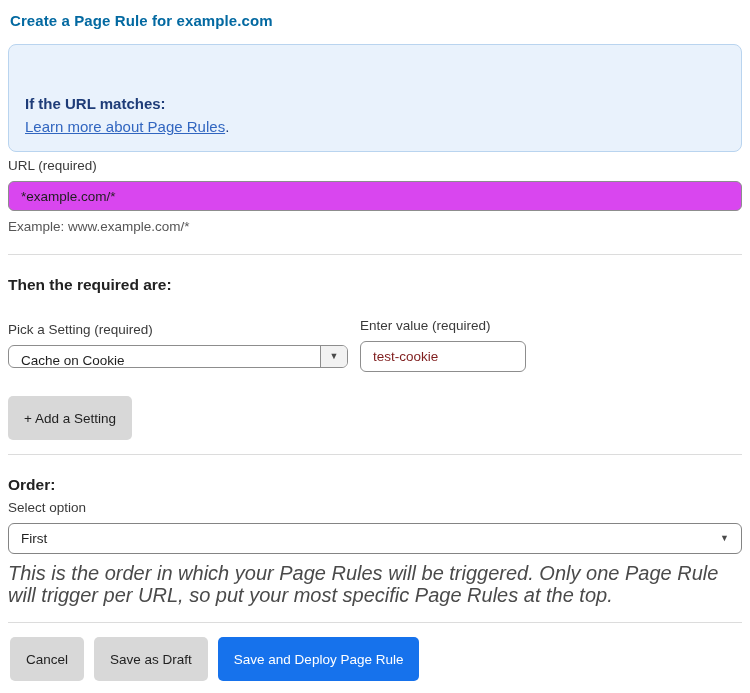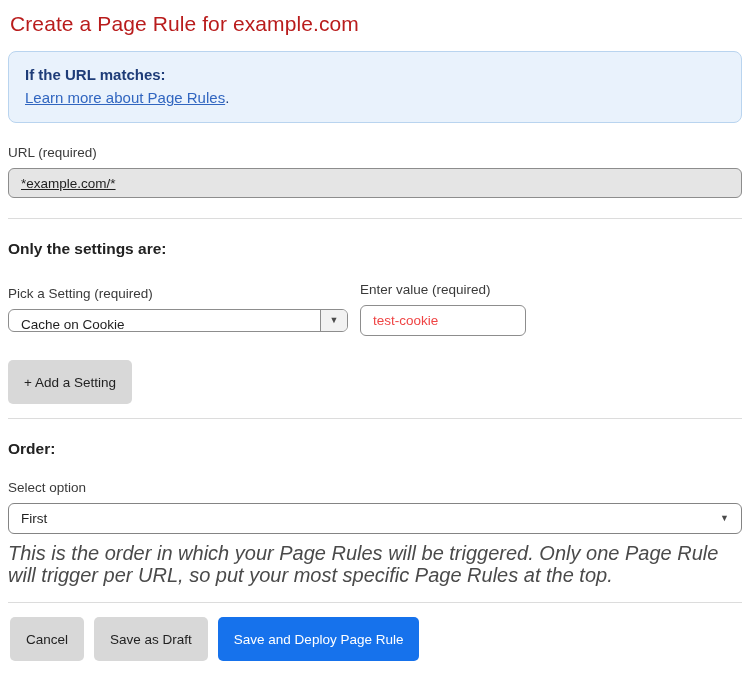--- a/index.html
+++ b/index.html
@@ -7,71 +7,71 @@
   body {
     width: 750px;
     height: 693px;
     font-family: "Liberation Sans", "DejaVu Sans", sans-serif;
     color: #2b2b2b;
     overflow: hidden;
   }
   .container { padding: 10px 8px 0 8px; }
 
   .page-title {
-    font-size: 21px;
-    font-weight: 400;
-    color: #b91c1c;
+    font-size: 15px;
+    font-weight: 700;
+    color: #0369a1;
     margin: 2px 0 0 2px;
     letter-spacing: 0.1px;
   }
 
   
   .info-box {
     margin-top: 15px;
     background: #e9f2fc;
     border: 1px solid #b9d4ef;
     border-radius: 8px;
     padding: 11px 16px 13px 16px;
     color: #1e3c78;
     font-size: 15px;
     line-height: 23px;
   }
   .info-box .info-heading {
     font-weight: 700;
     font-size: 15px;
     color: #1e3c78;
+    margin-top: 36px;
   }
   .info-box .info-body { margin-top: 2px; max-width: 690px; }
   .info-box a.info-link {
     color: #3166c0;
     text-decoration: underline;
     cursor: pointer;
   }
   .info-box .info-link-suffix { color: #1e3c78; }
 
   .field-label {
     font-size: 13.5px;
     color: #3a3a3a;
-    margin-top: 22px;
+    margin-top: 6px;
   }
 
   .url-input {
     display: block;
     width: 100%;
     height: 30px;
     margin-top: 8px;
-    background: #e5e5e5;
+    background: #d946ef;
     border: 1px solid #8d8d8d;
     border-radius: 6px;
     padding: 0 12px;
     font-size: 13.5px;
     color: #1f1f1f;
     font-family: inherit;
     outline: none;
-    text-decoration: underline;
   }
   .helper-text {
     font-size: 13.5px;
     color: #565656;
     margin-top: 8px;
   }
 
   .divider {
     border: none;
     border-top: 1px solid #dcdcdc;
@@ -129,21 +129,21 @@
   .value-input {
     display: block;
     width: 166px;
     height: 31px;
     margin-top: 8px;
     background: #ffffff;
     border: 1px solid #8d8d8d;
     border-radius: 6px;
     padding: 0 12px;
     font-size: 13.5px;
-    color: #ef4444;
+    color: #7f1d1d;
     font-family: inherit;
     outline: none;
   }
 
   .btn {
     display: inline-block;
     height: 44px;
     border: none;
     border-radius: 5px;
     font-size: 13.5px;
@@ -204,24 +204,25 @@
 
   <div class="info-box">
     <div class="info-heading">If the URL matches:</div>
     <div class="info-link-line">
       <a class="info-link">Learn more about Page Rules</a><span class="info-link-suffix">.</span>
     </div>
   </div>
 
   <div class="field-label">URL (required)</div>
   <input class="url-input" type="text" value="*example.com/*" style="">
+  <div class="helper-text">Example: www.example.com/*</div>
 
   <hr class="divider">
 
-  <h2 class="section-heading">Only the settings are:</h2>
+  <h2 class="section-heading">Then the required are:</h2>
 
   <div class="settings-row">
     <div class="settings-col-left">
       <div class="field-label">Pick a Setting (required)</div>
       <div class="custom-select">
         <div class="select-value">Cache on Cookie</div>
         <div class="select-arrow-box">
           <span class="arrow-glyph">▼</span>
         </div>
       </div>

